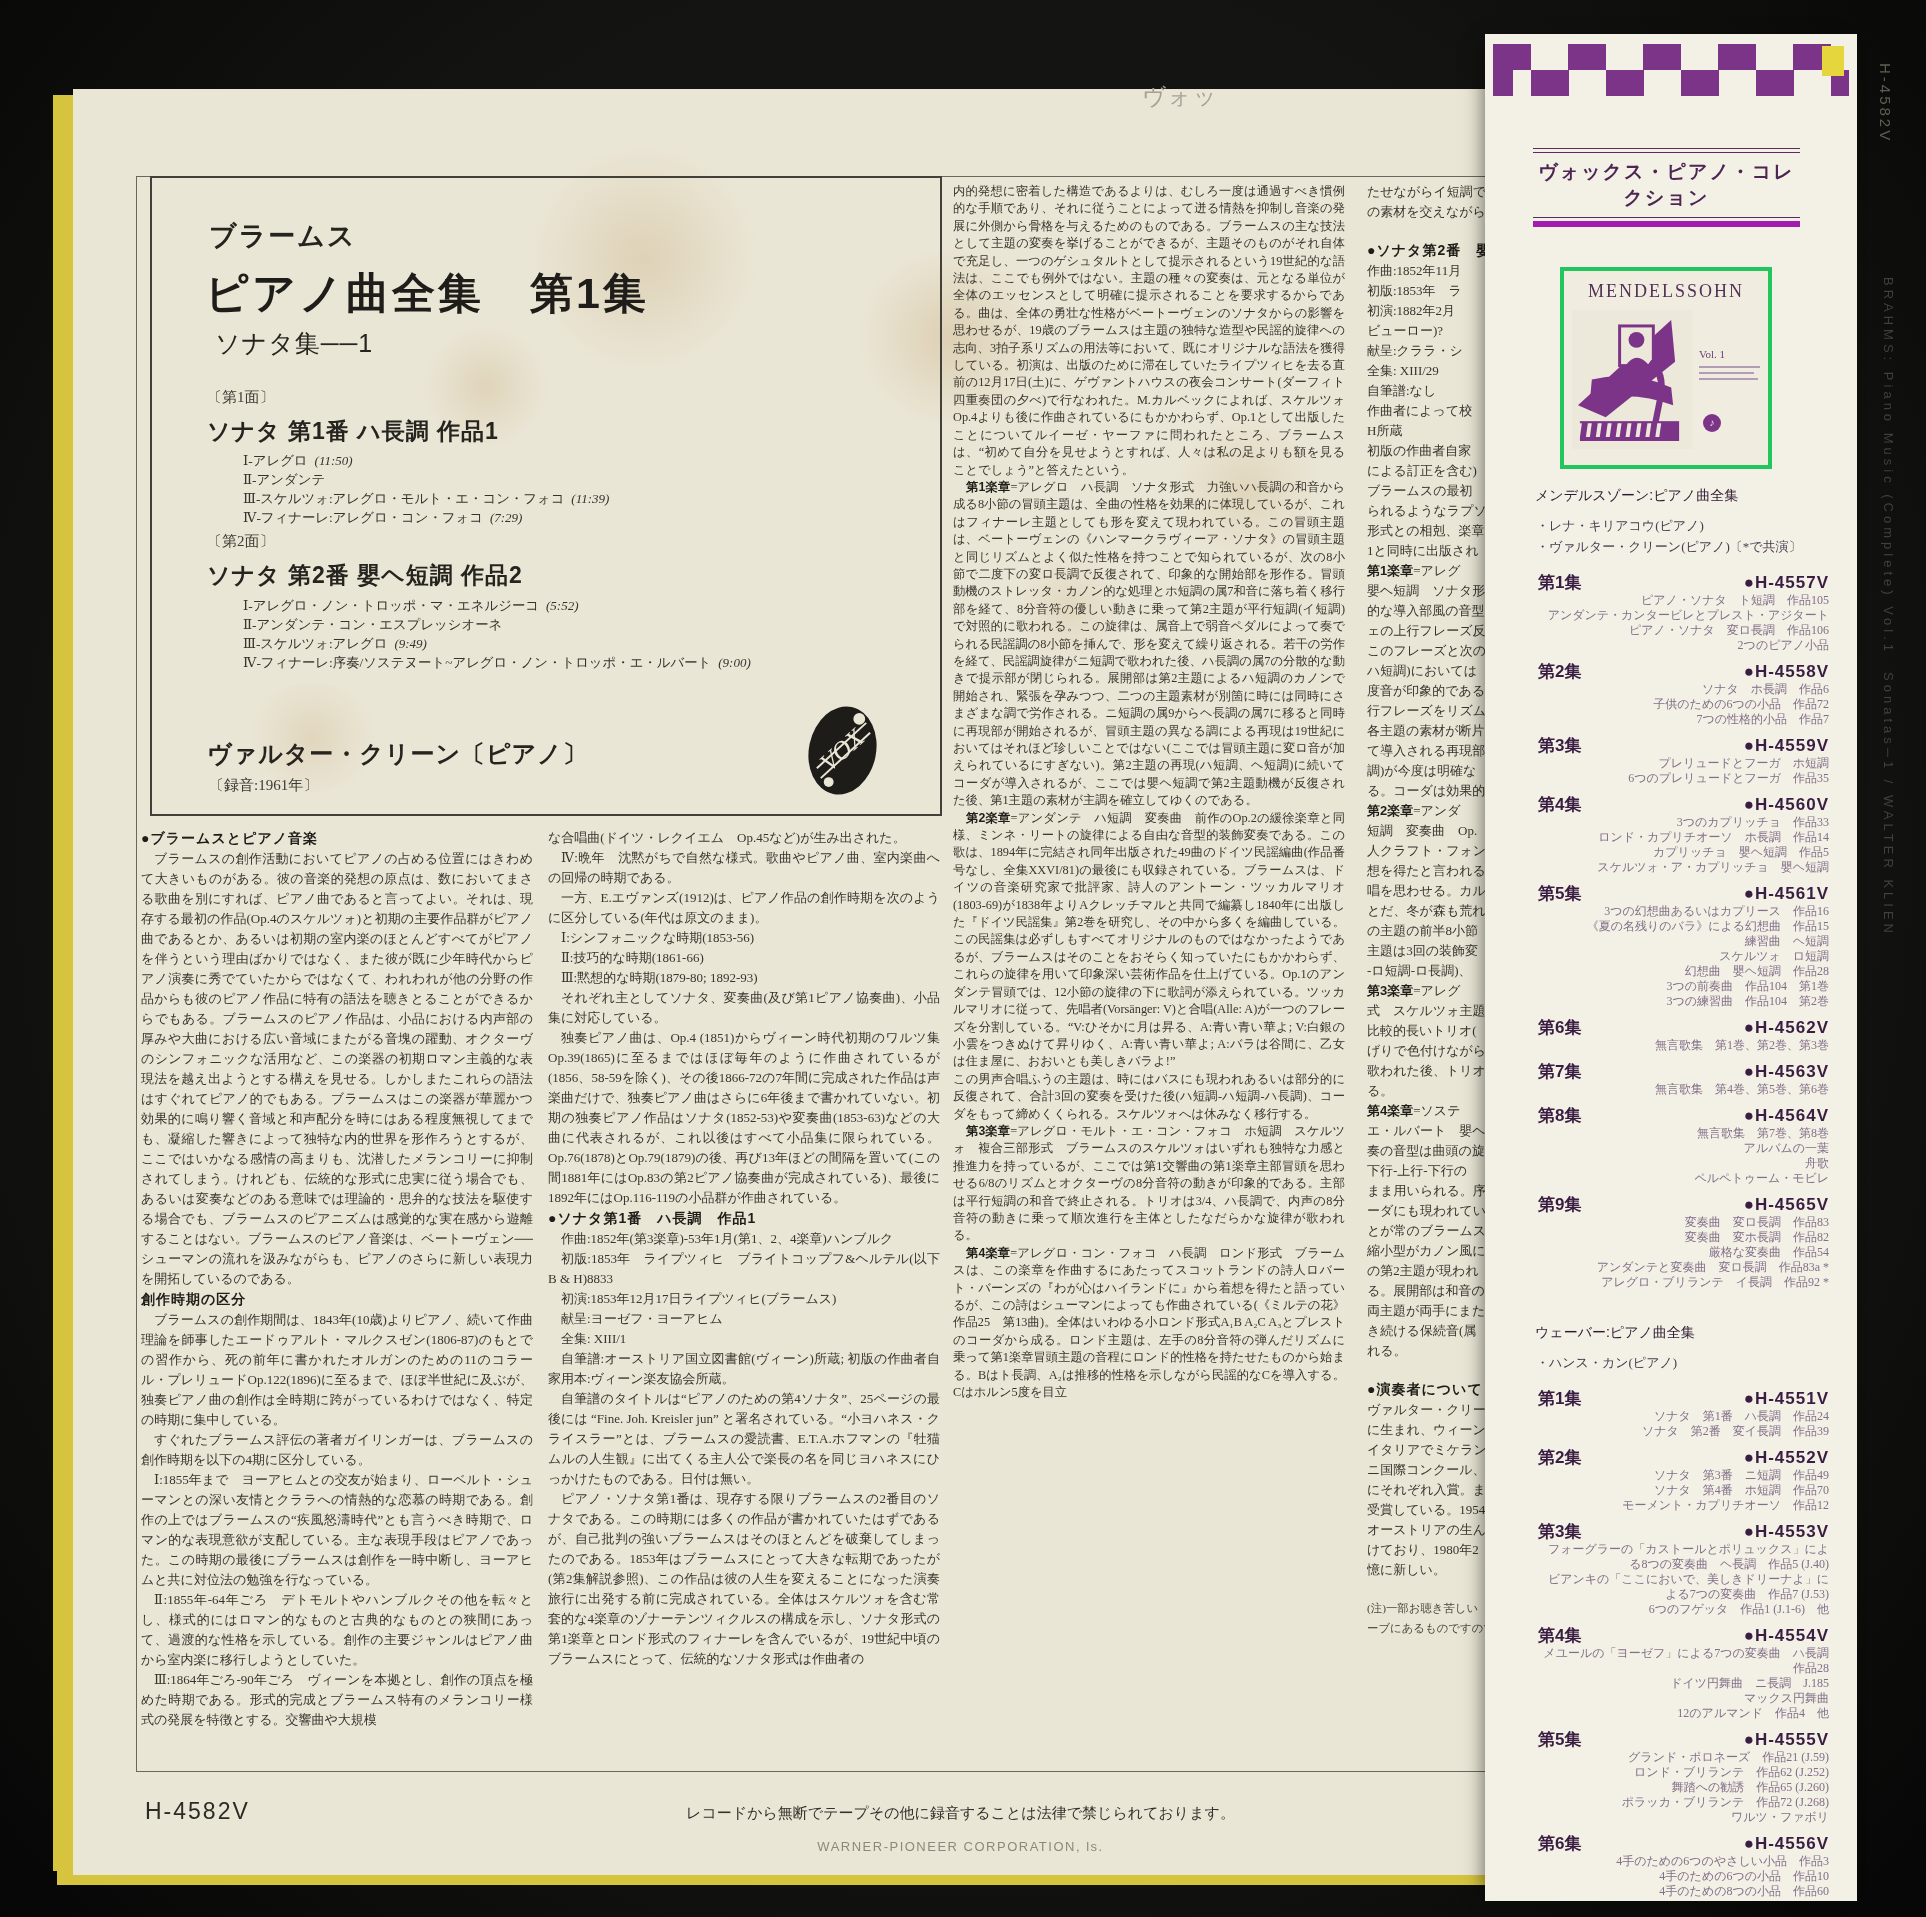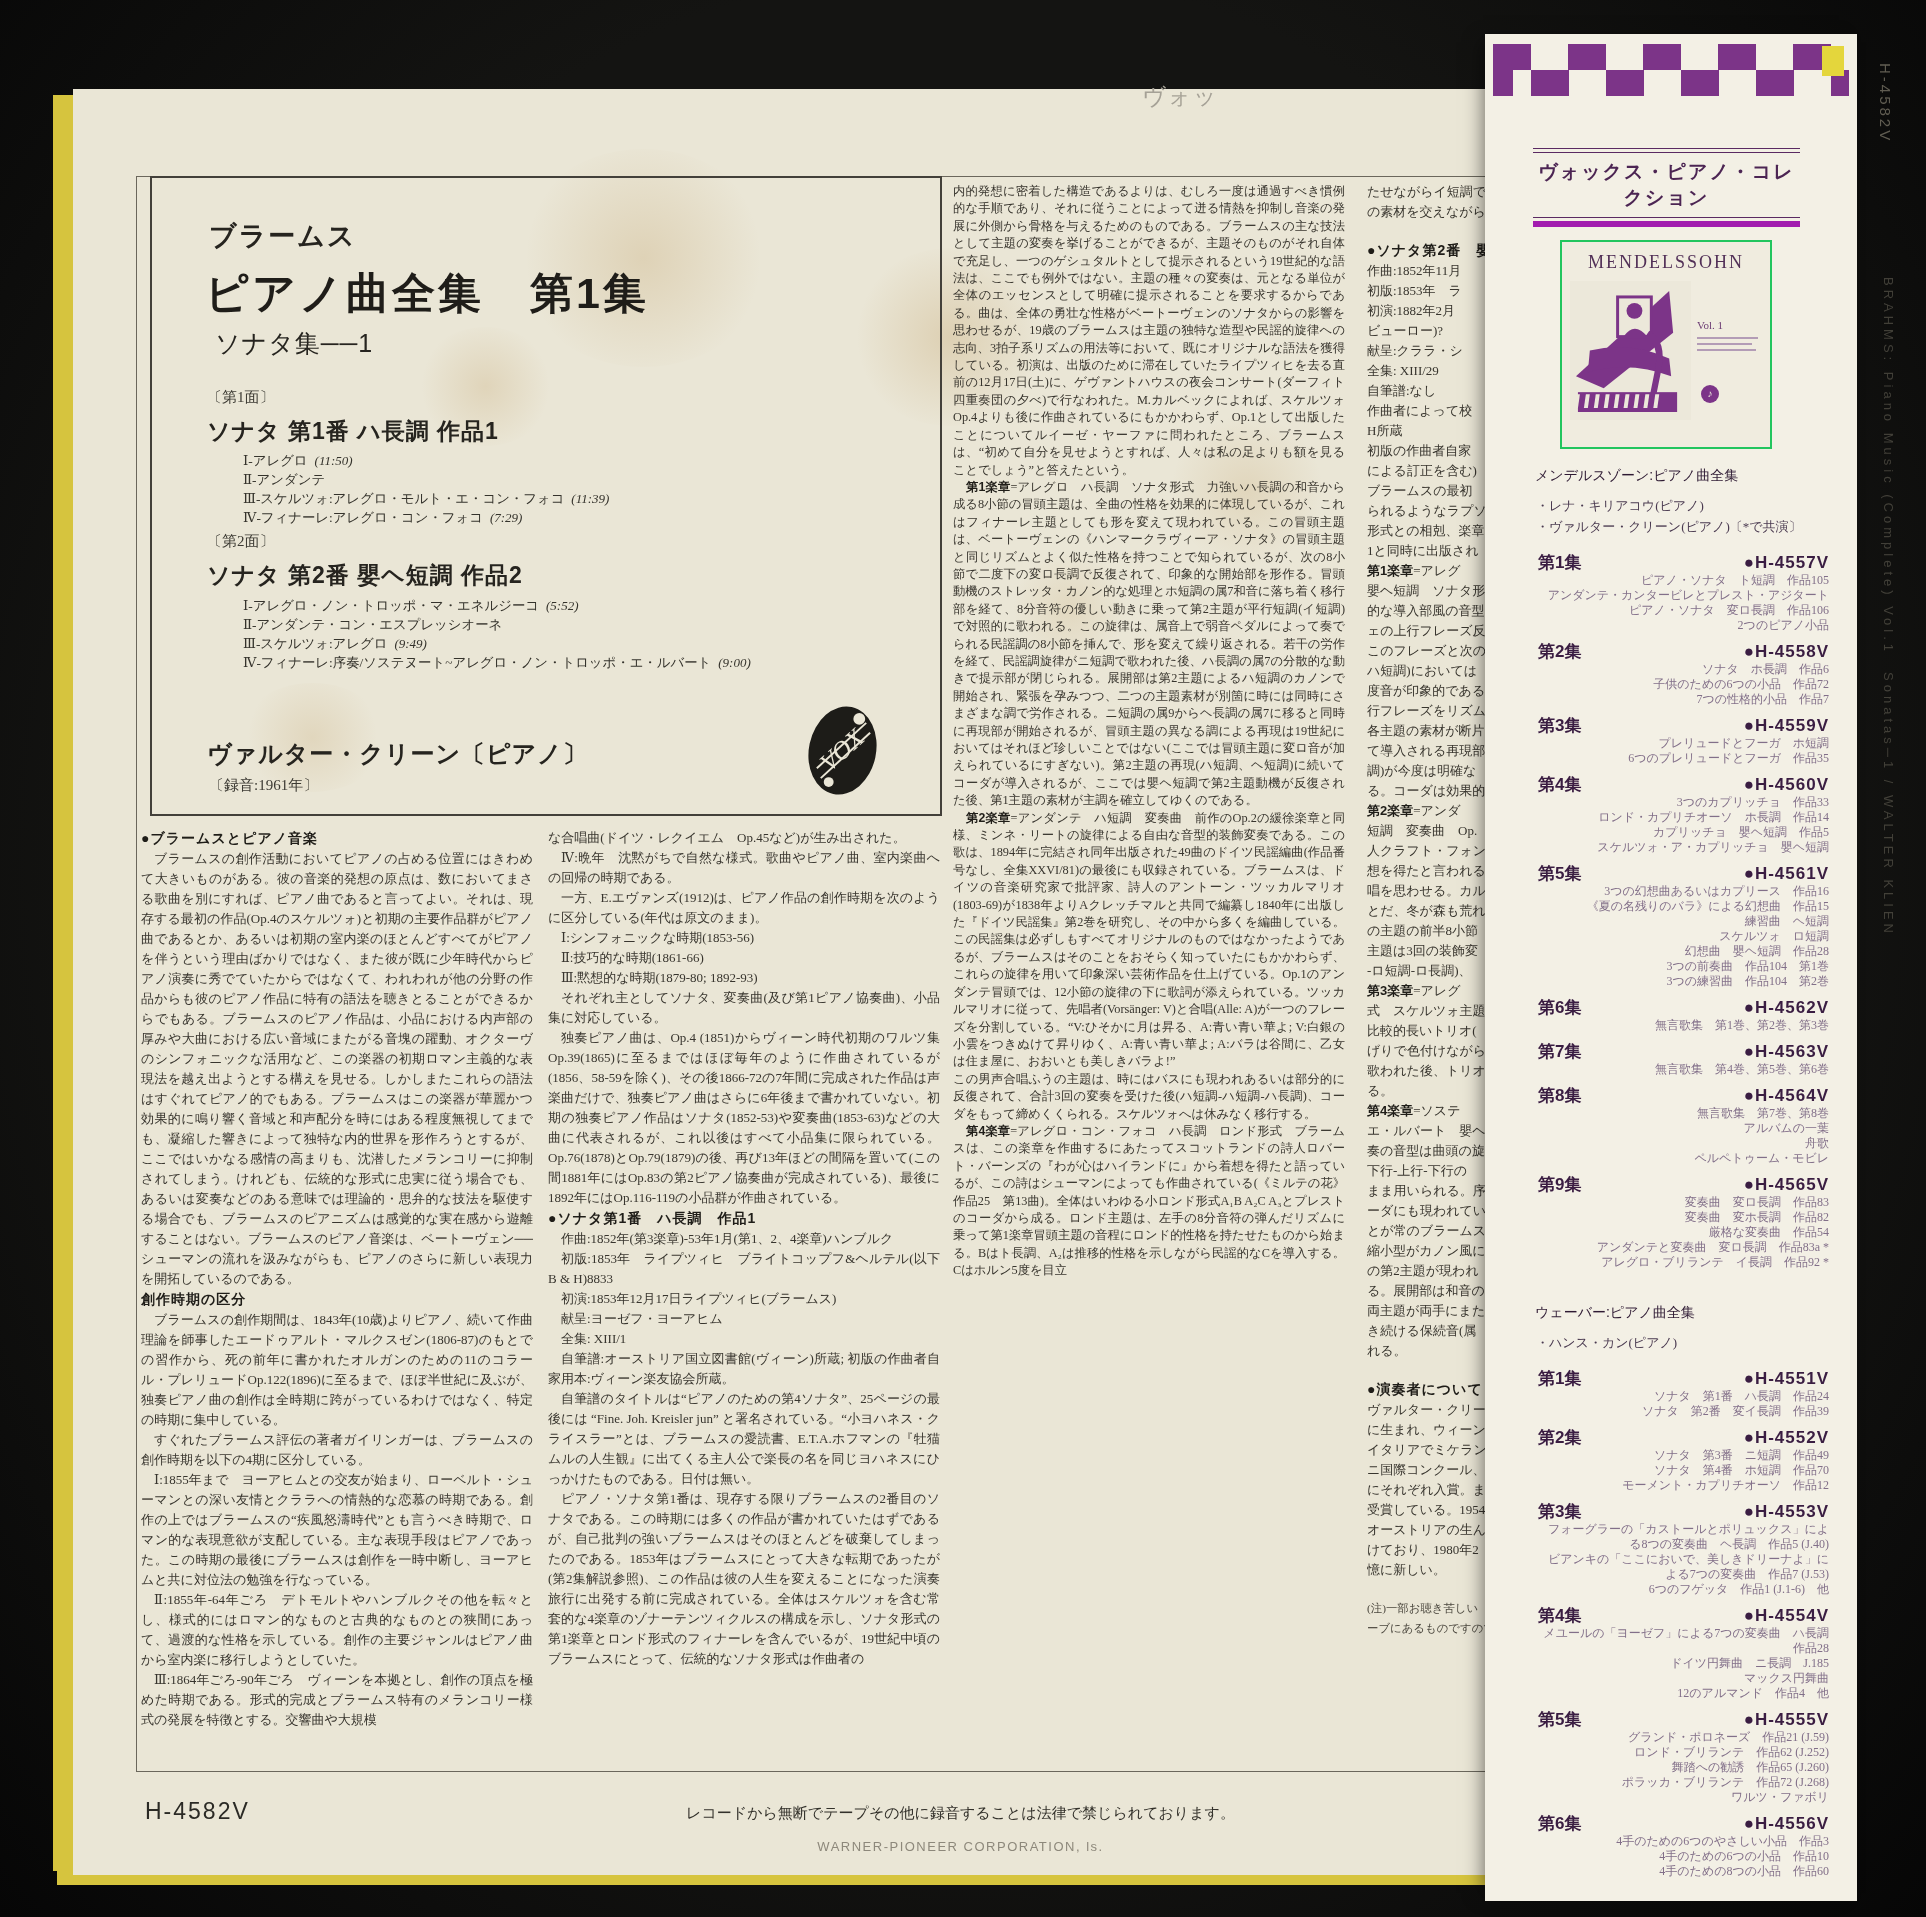--- a/index.html
+++ b/index.html
@@ -52,21 +52,21 @@
 
   
   .obi{position:absolute;left:1485px;top:34px;width:372px;height:1867px;background:#f3f0e5;z-index:10;box-shadow:-10px 0 18px -8px rgba(0,0,0,.5);}
   .checker{margin:10px 8px 0;height:51px;}
   .checker .row{height:26px;background:repeating-linear-gradient(90deg,#7c3488 0 38px,#f3f0e5 38px 75px);}
   .checker .row2{background-position:38px 0;}
   .obi-yellow{position:absolute;left:337px;top:12px;width:22px;height:30px;background:#e4d63c;}
   .obi-head{margin:53px 57px 0 48px;border-top:1px solid #5a2a62;border-bottom:6px solid #a21caf;padding:3px 0;}
   .obi-head-inner{border-top:1px solid #5a2a62;border-bottom:1px solid #5a2a62;padding:6px 0;text-align:center;
      font-family:"Liberation Sans","DejaVu Sans",sans-serif;font-weight:700;font-size:19px;color:#4c2553;letter-spacing:2px;}
-  .thumb{width:212px;margin:13px 0 0 75px;background:#f0ecdf;border:2px solid #22c55e;padding:10px 8px 27px;box-sizing:border-box;}
+  .thumb{width:212px;margin:40px 0 0 75px;background:#f0ecdf;border:4px solid #22c55e;padding:10px 8px 16px;box-sizing:border-box;}
   .thumb-title{text-align:center;font-size:18px;letter-spacing:2px;color:#523057;}
   .thumb-art{display:flex;margin-top:8px;}
   .thumb-vol{font-size:11px;color:#6d3d74;margin:38px 0 6px 6px;}
   .tiny-line{height:2px;background:#b39cb6;margin:4px 0 0 6px;}
   .vox-dot{width:18px;height:18px;border-radius:50%;background:#7c3488;color:#f0ecdf;font-size:10px;line-height:18px;text-align:center;margin:34px 0 0 10px;}
   .obi-sec-head{margin:18px 24px 0 50px;font-family:"Liberation Sans","DejaVu Sans",sans-serif;font-weight:400;font-size:14px;color:#2e1a33;}
   .obi-sec-head.weber{margin-top:34px;}
   .obi-artists{margin:10px 24px 0 51px;}
   .obi-artist{font-size:13px;line-height:21px;color:#4a3a50;}
   .vol-list{margin:14px 28px 0 53px;}
@@ -163,20 +163,21 @@
       <p class="bp">全集: XIII/1</p>
       <p class="bp">自筆譜:オーストリア国立図書館(ヴィーン)所蔵; 初版の作曲者自家用本:ヴィーン楽友協会所蔵。</p>
       <p class="bp">自筆譜のタイトルは“ピアノのための第4ソナタ”、25ページの最後には “Fine. Joh. Kreisler jun” と署名されている。“小ヨハネス・クライスラー”とは、ブラームスの愛読書、E.T.A.ホフマンの『牡猫ムルの人生観』に出てくる主人公で楽長の名を同じヨハネスにひっかけたものである。日付は無い。</p>
       <p class="bp">ピアノ・ソナタ第1番は、現存する限りブラームスの2番目のソナタである。この時期には多くの作品が書かれていたはずであるが、自己批判の強いブラームスはそのほとんどを破棄してしまったのである。1853年はブラームスにとって大きな転期であったが(第2集解説参照)、この作品は彼の人生を変えることになった演奏旅行に出発する前に完成されている。全体はスケルツォを含む常套的な4楽章のゾナーテンツィクルスの構成を示し、ソナタ形式の第1楽章とロンド形式のフィナーレを含んでいるが、19世紀中頃のブラームスにとって、伝統的なソナタ形式は作曲者の</p>
     </div>
   <div class="col" id="col3">
       <p class="bp cont">内的発想に密着した構造であるよりは、むしろ一度は通過すべき慣例的な手順であり、それに従うことによって迸る情熱を抑制し音楽の発展に外側から骨格を与えるためのものである。ブラームスの主な技法として主題の変奏を挙げることができるが、主題そのものがそれ自体で充足し、一つのゲシュタルトとして提示されるという19世紀的な語法は、ここでも例外ではない。主題の種々の変奏は、元となる単位が全体のエッセンスとして明確に提示されることを要求するからである。曲は、全体の勇壮な性格がベートーヴェンのソナタからの影響を思わせるが、19歳のブラームスは主題の独特な造型や民謡的旋律への志向、3拍子系リズムの用法等において、既にオリジナルな語法を獲得している。初演は、出版のために滞在していたライプツィヒを去る直前の12月17日(土)に、ゲヴァントハウスの夜会コンサート(ダーフィト四重奏団の夕べ)で行なわれた。M.カルベックによれば、スケルツォOp.4よりも後に作曲されているにもかかわらず、Op.1として出版したことについてルイーゼ・ヤーファに問われたところ、ブラームスは、“初めて自分を見せようとすれば、人々は私の足よりも額を見ることでしょう”と答えたという。</p>
       <p class="bp"><b class="lead">第1楽章</b>=アレグロ　ハ長調　ソナタ形式　力強いハ長調の和音から成る8小節の冒頭主題は、全曲の性格を効果的に体現しているが、これはフィナーレ主題としても形を変えて現われている。この冒頭主題は、ベートーヴェンの《ハンマークラヴィーア・ソナタ》の冒頭主題と同じリズムとよく似た性格を持つことで知られているが、次の8小節で二度下の変ロ長調で反復されて、印象的な開始部を形作る。冒頭動機のストレッタ・カノン的な処理とホ短調の属7和音に落ち着く移行部を経て、8分音符の優しい動きに乗って第2主題が平行短調(イ短調)で対照的に歌われる。この旋律は、属音上で弱音ペダルによって奏でられる民謡調の8小節を挿んで、形を変えて繰り返される。若干の労作を経て、民謡調旋律がニ短調で歌われた後、ハ長調の属7の分散的な動きで提示部が閉じられる。展開部は第2主題によるハ短調のカノンで開始され、緊張を孕みつつ、二つの主題素材が別箇に時には同時にさまざまな調で労作される。ニ短調の属9からヘ長調の属7に移ると同時に再現部が開始されるが、冒頭主題の異なる調による再現は19世紀においてはそれほど珍しいことではない(ここでは冒頭主題に変ロ音が加えられているにすぎない)。第2主題の再現(ハ短調、ヘ短調)に続いてコーダが導入されるが、ここでは嬰ヘ短調で第2主題動機が反復された後、第1主題の素材が主調を確立してゆくのである。</p>
       <p class="bp"><b class="lead">第2楽章</b>=アンダンテ　ハ短調　変奏曲　前作のOp.2の緩徐楽章と同様、ミンネ・リートの旋律による自由な音型的装飾変奏である。この歌は、1894年に完結され同年出版された49曲のドイツ民謡編曲(作品番号なし、全集XXVI/81)の最後にも収録されている。ブラームスは、ドイツの音楽研究家で批評家、詩人のアントーン・ツッカルマリオ(1803-69)が1838年よりAクレッチマルと共同で編纂し1840年に出版した『ドイツ民謡集』第2巻を研究し、その中から多くを編曲している。この民謡集は必ずしもすべてオリジナルのものではなかったようであるが、ブラームスはそのことをおそらく知っていたにもかかわらず、これらの旋律を用いて印象深い芸術作品を仕上げている。Op.1のアンダンテ冒頭では、12小節の旋律の下に歌詞が添えられている。ツッカルマリオに従って、先唱者(Vorsänger: V)と合唱(Alle: A)が一つのフレーズを分割している。“V:ひそかに月は昇る、A:青い青い華よ; V:白銀の小雲をつきぬけて昇りゆく、A:青い青い華よ; A:バラは谷間に、乙女は住ま屋に、おおいとも美しきバラよ!”</p>
       <p class="bp cont">この男声合唱ふうの主題は、時にはバスにも現われあるいは部分的に反復されて、合計3回の変奏を受けた後(ハ短調-ハ短調-ハ長調)、コーダをもって締めくくられる。スケルツォへは休みなく移行する。</p>
+      <p class="bp"><b class="lead">第3楽章</b>=アレグロ・モルト・エ・コン・フォコ　ホ短調　スケルツォ　複合三部形式　ブラームスのスケルツォはいずれも独特な力感と推進力を持っているが、ここでは第1交響曲の第1楽章主部冒頭を思わせる6/8のリズムとオクターヴの8分音符の動きが印象的である。主部は平行短調の和音で終止される。トリオは3/4、ハ長調で、内声の8分音符の動きに乗って順次進行を主体としたなだらかな旋律が歌われる。</p>
       <p class="bp"><b class="lead">第4楽章</b>=アレグロ・コン・フォコ　ハ長調　ロンド形式　ブラームスは、この楽章を作曲するにあたってスコットランドの詩人ロバート・バーンズの『わが心はハイランドに』から着想を得たと語っているが、この詩はシューマンによっても作曲されている(《ミルテの花》作品25　第13曲)。全体はいわゆる小ロンド形式A₁B A₂C A₃とプレストのコーダから成る。ロンド主題は、左手の8分音符の弾んだリズムに乗って第1楽章冒頭主題の音程にロンド的性格を持たせたものから始まる。Bはト長調、A₂は推移的性格を示しながら民謡的なCを導入する。Cはホルン5度を目立</p>
     </div>
   <div class="col" id="col4">
       <div class="bl">たせながらイ短調で</div>
       <div class="bl">の素材を交えながら</div>
       <div class="bgap"></div>
       <div class="bh">●ソナタ第2番　嬰</div>
       <div class="bl">作曲:1852年11月</div>
       <div class="bl">初版:1853年　ラ</div>
       <div class="bl">初演:1882年2月</div>

